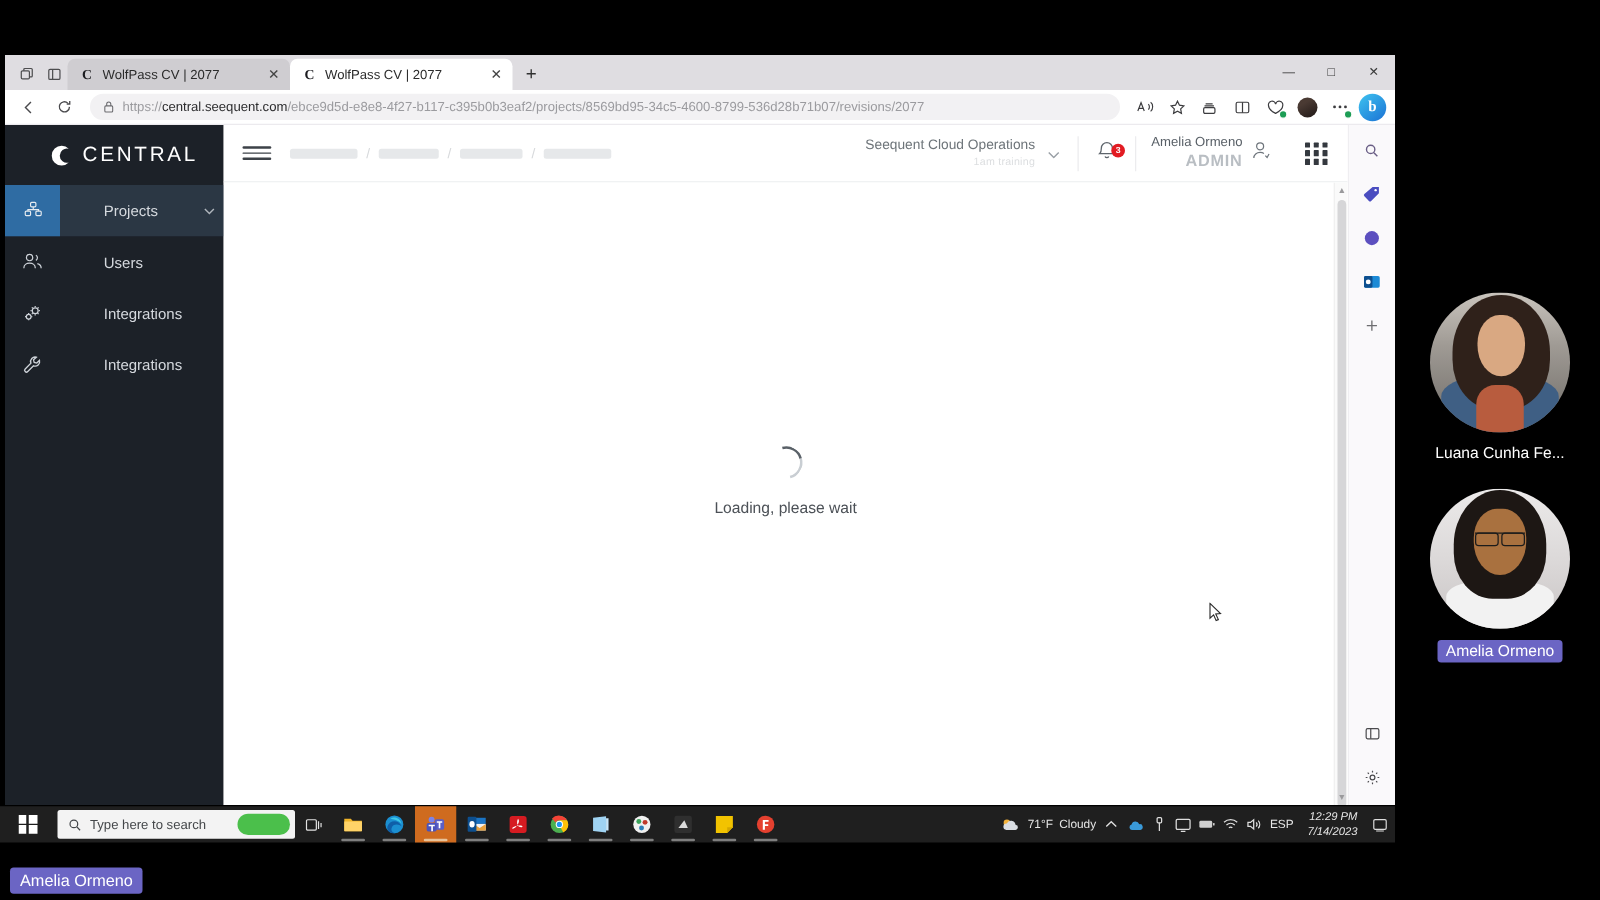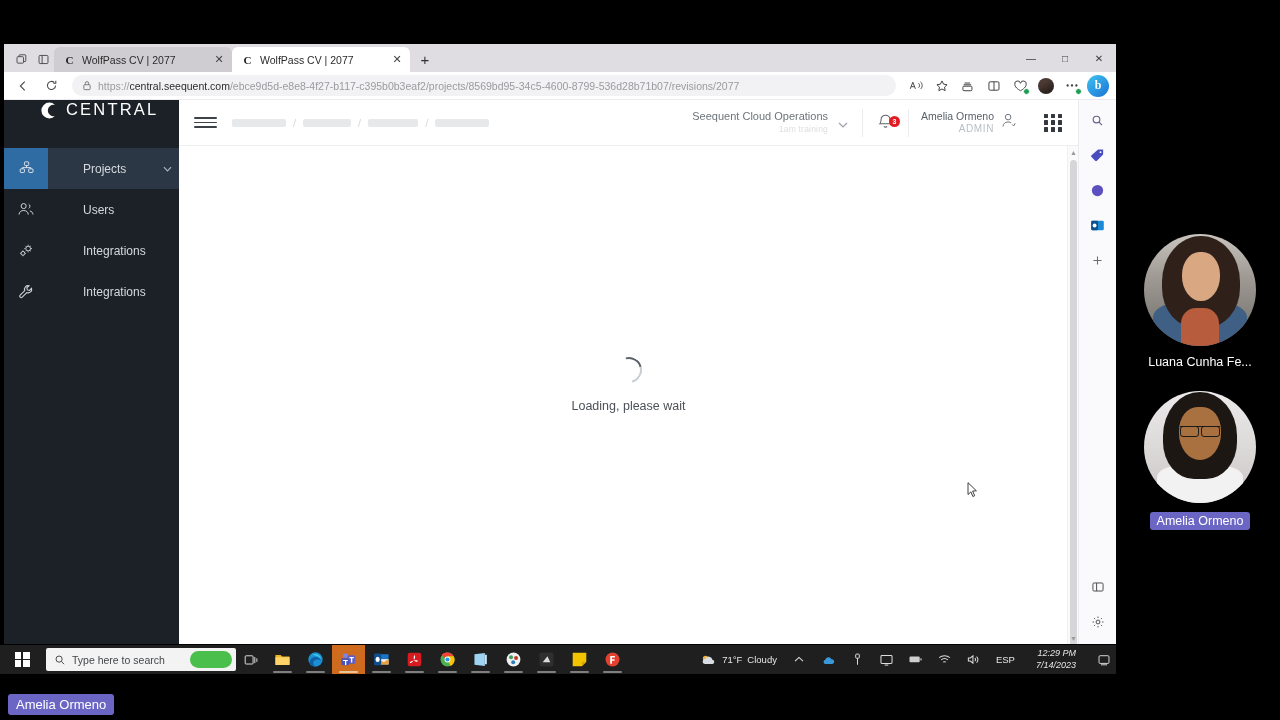--- a/index.html
+++ b/index.html
@@ -99,21 +99,21 @@
     flex: 1; display: flex; position: relative; background: #fff;
     overflow: hidden;
   }
 
   
   .app-sidebar {
     width: 175px; background: #1c2128; color: #e7e9ec;
     display: flex; flex-direction: column; flex-shrink: 0;
   }
   .brand {
-    height: 48px; display: flex; align-items: flex-start; gap: 7px;
+    height: 48px; display: flex; align-items: center; gap: 7px;
     padding-left: 34px;
   }
   .brand-mark {
     width: 21px; height: 21px; position: relative;
   }
   .brand-text {
     font-size: 16.5px; letter-spacing: 2.2px; color: #fff; font-weight: 400;
   }
   .nav-item {
     height: 41px; display: flex; align-items: center; gap: 0;
@@ -154,21 +154,21 @@
   .vdiv { width: 1px; height: 28px; background: #ececee; }
   .bell-wrap { position: relative; padding: 0 14px; display: flex; align-items: center; }
   .bell-badge {
     position: absolute; top: 4px; right: 8px; background: #e21b22; color: #fff;
     font-size: 7px; width: 11px; height: 11px; border-radius: 50%;
     display: flex; align-items: center; justify-content: center; font-weight: bold;
   }
   .user { display: flex; align-items: center; gap: 6px; padding: 0 12px; height: 100%; }
   .user-text { text-align: right; line-height: 1.2; }
   .user-name { font-size: 10.5px; color: #585f66; }
-  .user-role { font-size: 10px; color: #b9bec3; letter-spacing: .6px; }
+  .user-role { font-size: 13px; color: #b9bec3; letter-spacing: .6px; font-weight: bold; }
   .grid9 {
     width: 18px; height: 18px; display: grid;
     grid-template-columns: repeat(3,1fr); grid-template-rows: repeat(3,1fr);
     gap: 2.5px; margin: 0 16px 0 14px;
   }
   .grid9 i { background: #34393f; display: block; border-radius: .5px; }
 
   .content {
     flex: 1; position: relative; background: #fff; overflow: hidden;
   }
@@ -310,21 +310,21 @@
     position: relative;
   }
   .appbtn.running:after {
     content:""; position:absolute; bottom:1px; left:7px; width:19px; height:2px;
     background:#7f7f7f; border-radius:2px;
   }
   .appbtn.active { background: #cf6b1f; }
   .appbtn.active:after { background:#e8c39a; }
   .appicon { width: 17px; height: 17px; border-radius: 2px; display:block; position: relative;}
   .tray {
-    margin-left: auto; display: flex; align-items: center; gap: 16px;
+    margin-left: auto; display: flex; align-items: center; gap: 6px;
     padding-right: 6px; color: #e6e6e6; font-size: 9.5px; justify-content: flex-end;
   }
   .weather { display: flex; align-items: center; gap: 5px; }
   .clock { text-align: right; line-height: 1.25; font-size: 9px; padding: 0 5px; font-style: italic; }
   .trayico { width: 13px; height: 13px; display:flex; align-items:center; justify-content:center;}
 
   
   .caption-bar {
     position: absolute; left: 0; top: 688px; width: 1280px; height: 32px;
     background: #000; display: flex; align-items: center; padding-left: 8px;

